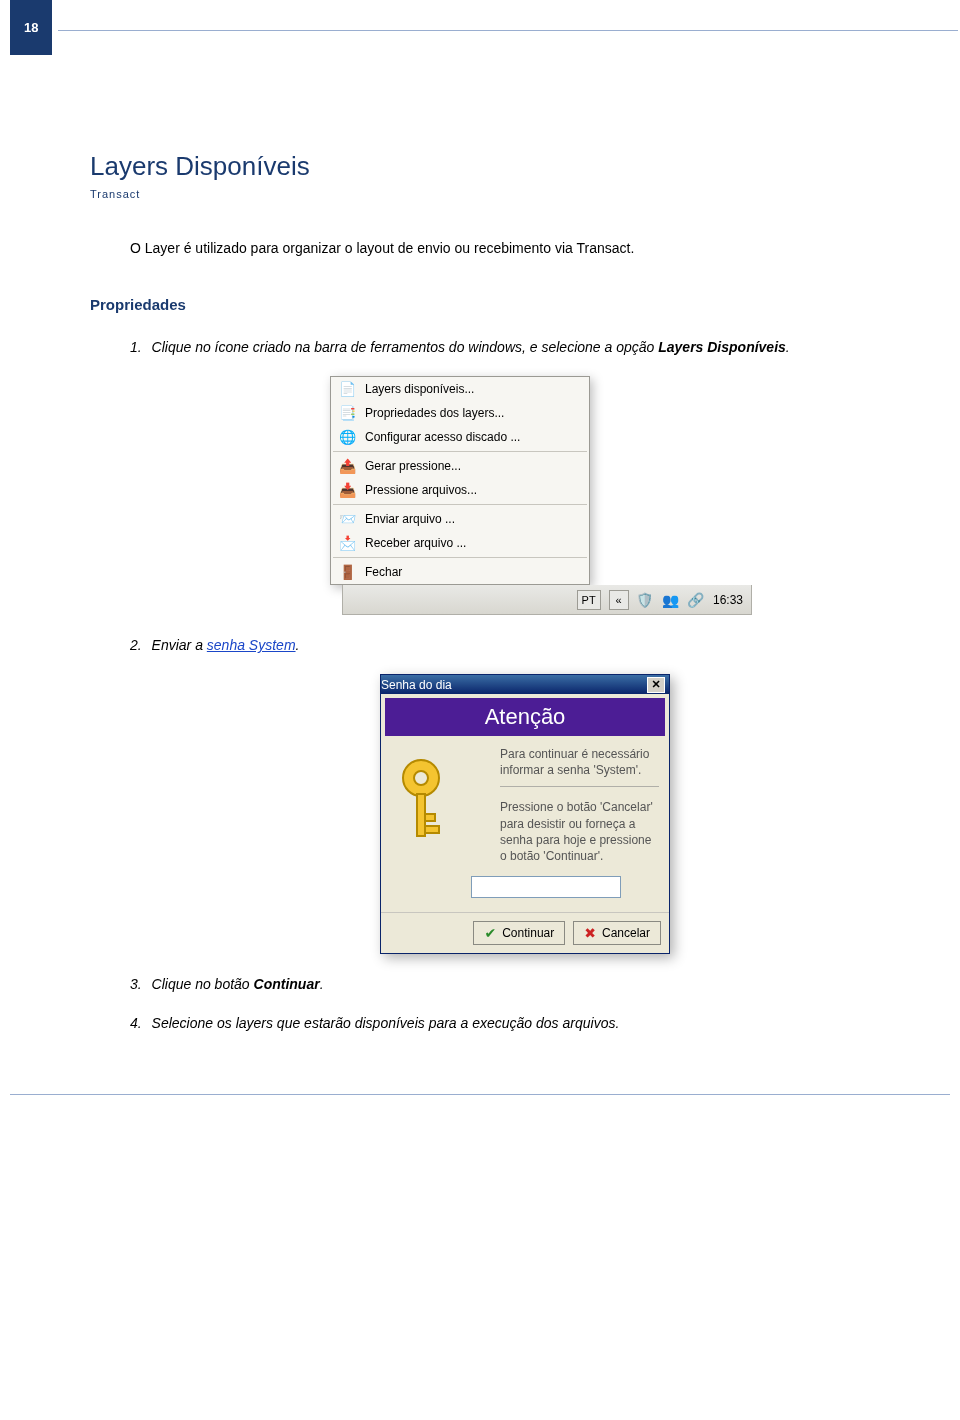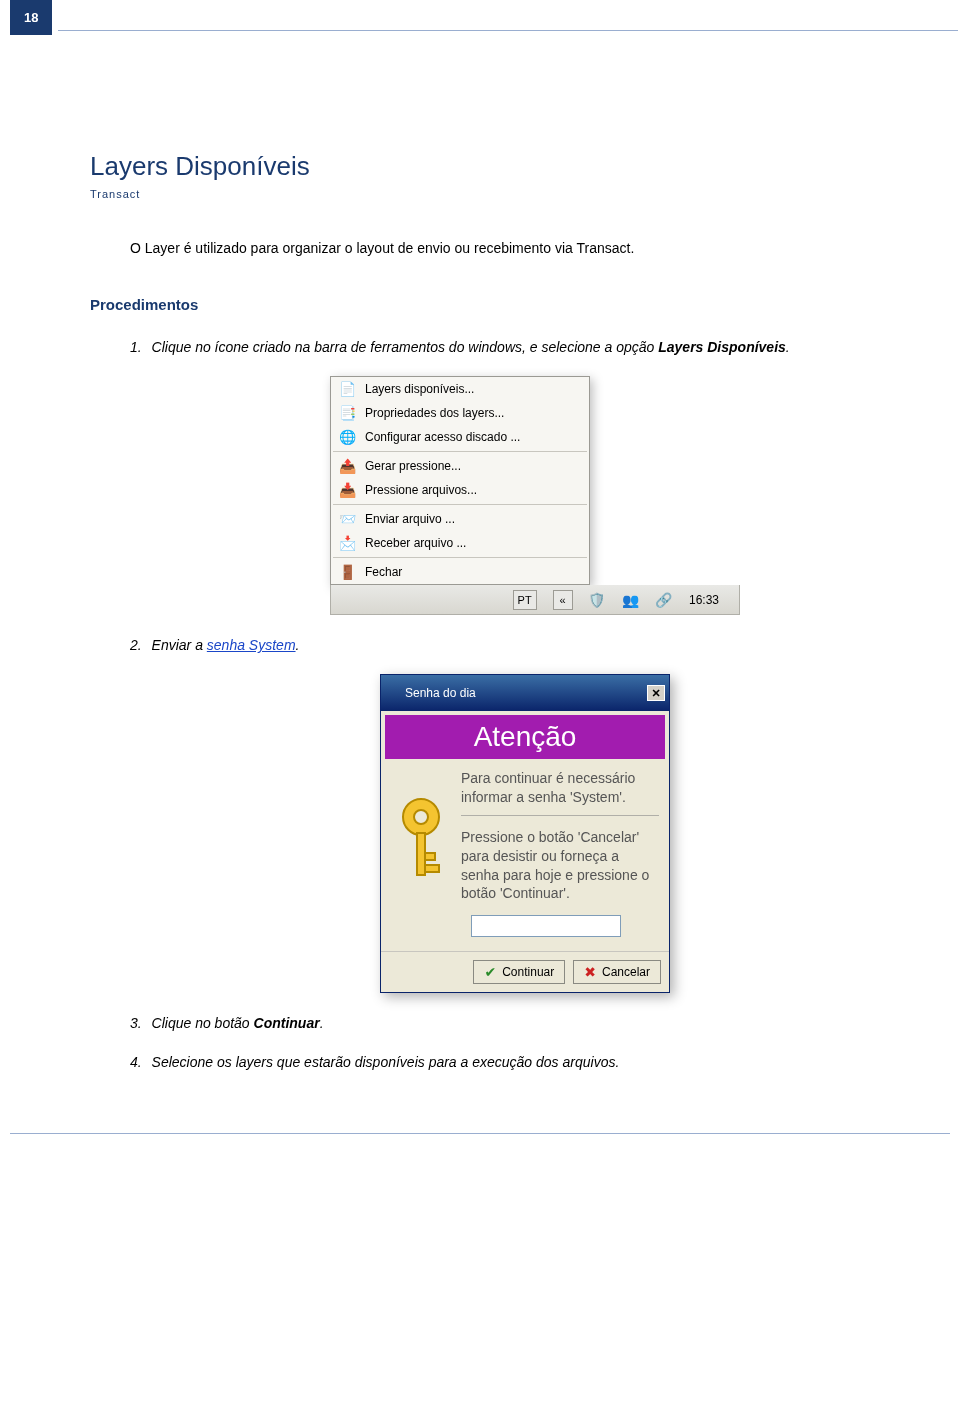--- a/index.html
+++ b/index.html
@@ -10,21 +10,21 @@
     margin: 0;
     color: #000;
   }
   .page-tab {
     position: absolute;
     top: 0; left: 10px;
     background: #1a3a6e;
     color: #fff;
     font-weight: bold;
     font-size: 13px;
-    padding: 10px 14px;
+    padding: 20px 14px;
   }
   .tab-rule {
     border: none;
     border-top: 1px solid #9aaed0;
     margin-top: 30px;
     margin-left: 58px;
     width: 900px;
   }
   .content {
     margin: 0 70px 0 90px;
@@ -81,23 +81,23 @@
   .ctx-menu .ico {
     width: 18px; height: 18px;
     display: inline-flex; align-items: center; justify-content: center;
     font-size: 14px; flex-shrink: 0;
   }
   .taskbar {
     width: 410px; height: 30px;
     background: linear-gradient(#e9e9e6,#d8d7d0);
     border:1px solid #b0afa8; border-top:none;
     display:flex; align-items:center; justify-content:flex-end;
-    padding: 0 20px; gap:16px;
+    padding: 0 8px; gap:8px;
     font-family: Tahoma, sans-serif; font-size: 12px;
-    margin-left: 0;
+    margin-left: 12px;
   }
   .taskbar .tray-icon{ font-size: 14px; }
   .tbbtn{
     display:inline-flex;align-items:center;justify-content:center;
     height:20px;min-width:20px;padding:0 4px;
     border:1px solid #9c9b94;background:#e9e9e6;font-size:11px;
   }
 
   
   .dlg {
@@ -105,40 +105,40 @@
     border: 1px solid #0a246a;
     background: #ece9d8;
     font-family: Tahoma, Verdana, sans-serif;
     font-size: 12px;
     box-shadow: 4px 4px 12px rgba(0,0,0,0.3);
   }
   .dlg .titlebar {
     background: linear-gradient(#3a6ea5,#0a246a);
     color: #fff;
     display:flex; align-items:center; justify-content:space-between;
-    height: 36px; padding: 0 4px 0 24px; font-size: 12px;
+    height: 19px; padding: 0 4px 0 0; font-size: 12px;
   }
   .dlg .titlebar .close {
     width: 18px; height: 16px;
     background: #d4d0c8;
     border: 1px solid #fff;
     color:#000; font-weight:bold; font-size:11px;
     display:flex;align-items:center;justify-content:center;line-height:1;
   }
   .dlg .banner {
-    background: #a21caf; color: #fff;
-    font-size: 28px; text-align:center;
+    background: #4c1d95; color: #fff;
+    font-size: 22px; text-align:center;
     padding: 6px 0; margin: 4px;
     font-family: Verdana, sans-serif;
   }
   .dlg .body {
     display:flex; gap: 10px; padding: 6px 10px 0 10px;
     color:#555;
   }
-  .dlg .body .text p { margin-bottom: 12px; line-height: 1.35; font-size: 14px; }
+  .dlg .body .text p { margin-bottom: 12px; line-height: 1.35; font-size: 12px; margin-left: 39px; }
   .dlg .body .text p.first{ border-bottom:1px solid #b0afa8; padding-bottom:8px;}
   .dlg .keycol{ width: 70px; display:flex; align-items:flex-end; justify-content:center; padding-bottom: 30px;}
   .dlg .input-row{ padding: 0 10px 14px 90px;}
   .dlg .input-row input {
     width: 150px; height: 22px;
     border: 1px solid #7f9db9; background:#fff;
     font-size: 13px; padding: 0 4px;
   }
   .dlg .buttons {
     border-top: 1px solid #c8c6bf;
@@ -165,21 +165,21 @@
 
 <div class="page-tab">18</div>
 <hr class="tab-rule">
 
 <div class="content">
   <h1 class="title">Layers Disponíveis</h1>
   <div class="subtitle">Transact</div>
 
   <p class="body-text">O Layer é utilizado para organizar o layout de envio ou recebimento via Transact.</p>
 
-  <div class="section-heading">Procedimentos</div>
+  <div class="section-heading">Propriedades</div>
 
   <ol class="steps">
     <li>
       <span class="num">1.</span>
       <span>Clique no ícone criado na barra de ferramentos do windows, e selecione a opção </span>
       <b>Layers Disponíveis</b><span>.</span>
     </li>
   </ol>
 
   <div class="figure-wrap">

